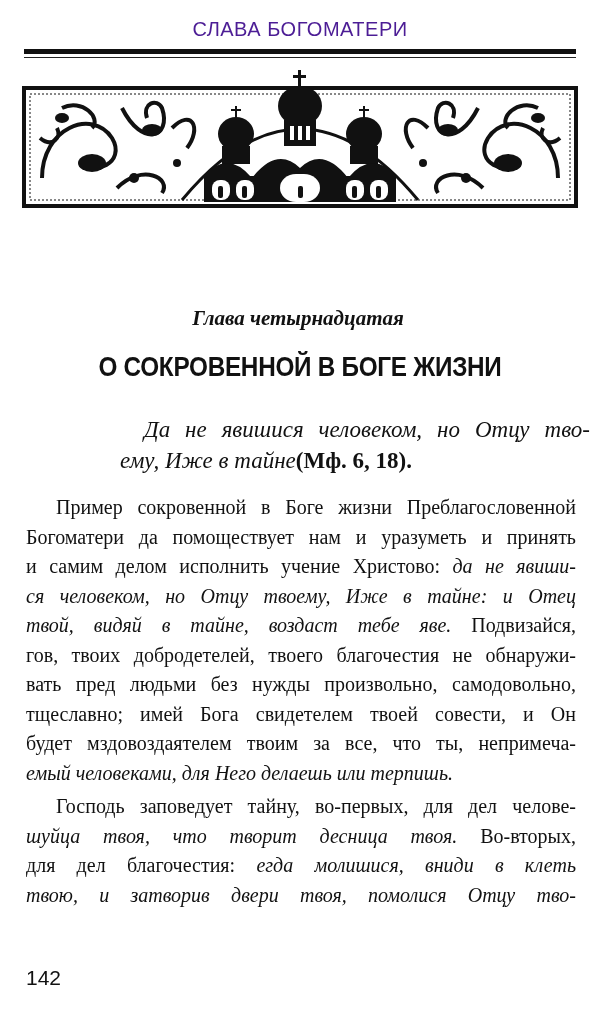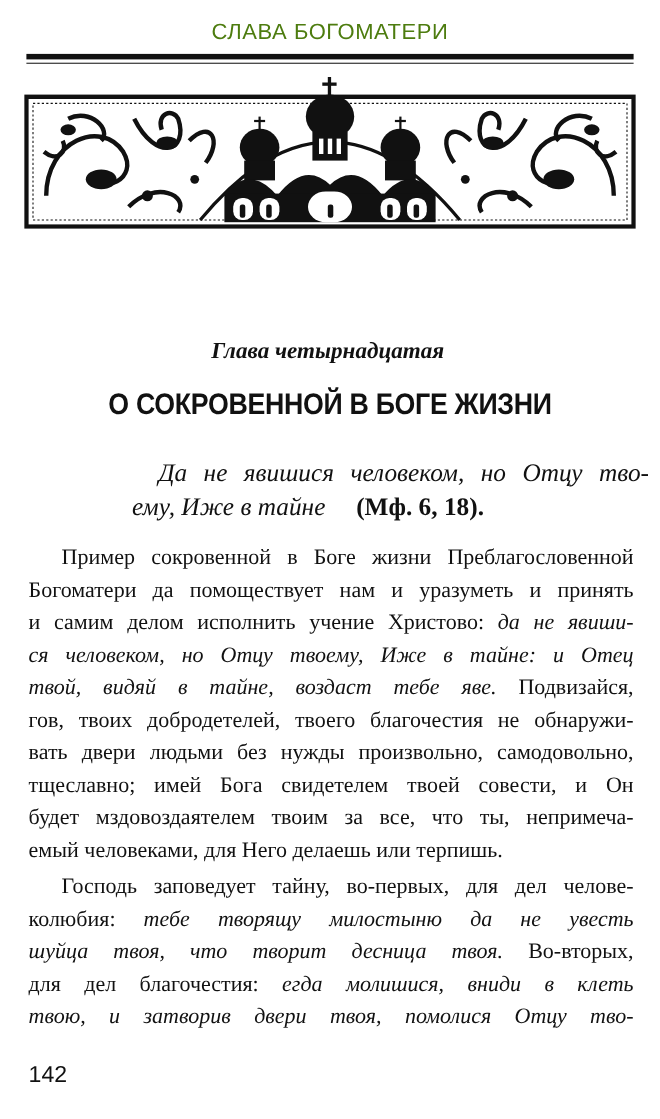--- a/index.html
+++ b/index.html
@@ -1,31 +1,31 @@
 <!DOCTYPE html>
 <html><head>
 <meta charset="utf-8">
 <style>
   html, body { margin: 0; padding: 0; background: #ffffff; }
   body { width: 600px; height: 1017px; position: relative; overflow: hidden; color: #111; font-family: "Liberation Serif", serif; }
-  .running-head { position: absolute; top: 18px; left: 0; width: 600px; text-align: center; font-family: "Liberation Sans", sans-serif; font-size: 20px; letter-spacing: 0.5px; color: #4d7c0f; }
+  .running-head { position: absolute; top: 18px; left: 0; width: 600px; text-align: center; font-family: "Liberation Sans", sans-serif; font-size: 20px; letter-spacing: 0.5px; color: #4c1d95; }
   .rule-thick { position: absolute; top: 49px; left: 24px; width: 552px; height: 5px; background: #111; }
   .rule-thin { position: absolute; top: 57px; left: 24px; width: 552px; height: 1px; background: #222; }
   .banner { position: absolute; top: 68px; left: 22px; width: 556px; height: 140px; }
   .chapter-label { position: absolute; top: 306px; left: 0; width: 596px; text-align: center; font-family: "Liberation Serif", serif; font-style: italic; font-weight: bold; font-size: 21px; }
   .chapter-title { position: absolute; top: 352px; left: 0; width: 600px; text-align: center; font-family: "Liberation Sans", sans-serif; font-weight: bold; font-size: 27px; letter-spacing: -0.3px; transform: scaleX(0.9); }
   .epigraph { position: absolute; top: 414px; left: 120px; width: 470px; font-size: 23px; line-height: 31px; }
   .epigraph .line1 { display: block; padding-left: 24px; text-align: justify; text-align-last: justify; font-style: italic; }
   .epigraph .ital { font-style: italic; }
-  .epigraph .ref { font-weight: bold; font-style: normal; margin-left: 28px; }
+  .epigraph .ref { font-weight: bold; font-style: normal; }
   .body { position: absolute; top: 493px; left: 26px; width: 550px; font-size: 20px; line-height: 29.5px; text-align: justify; }
   .body p { margin: 0; text-indent: 30px; }
   .body p + p { margin-top: 4px; }
   .body .line { display: block; text-align: justify; text-align-last: justify; white-space: nowrap; }
-  .body .line.last { text-align-last: left; }
+  .body .line.last { text-align-last: left; font-style: italic; }
   .body .line.first { padding-left: 30px; }
   .body p .line { text-indent: 0; }
   .it { font-style: italic; }
   .page-number { position: absolute; top: 966px; left: 26px; font-family: "Liberation Sans", sans-serif; font-size: 21px; }
 </style>
 </head>
 <body>
 
 <div class="running-head">СЛАВА БОГОМАТЕРИ</div>
 <div class="rule-thick"></div>
@@ -121,27 +121,26 @@
 </div>
 
 <div class="body" id="body-text">
     <p>
       <span class="line first"><span>Пример сокровенной в Боге жизни Преблагословенной</span></span>
       <span class="line"><span>Богоматери да помоществует нам и уразуметь и принять</span></span>
       <span class="line"><span>и самим делом исполнить учение Христово: </span><span class="it">да не явиши-</span></span>
       <span class="line"><span class="it">ся человеком, но Отцу твоему, Иже в тайне: и Отец</span></span>
       <span class="line"><span class="it">твой, видяй в тайне, воздаст тебе яве.</span><span> Подвизайся,</span></span>
       <span class="line"><span>гов, твоих добродетелей, твоего благочестия не обнаружи-</span></span>
-      <span class="line"><span>вать двери людьми без нужды произвольно, самодовольно,</span></span>
+      <span class="line"><span>вать пред людьми без нужды произвольно, самодовольно,</span></span>
       <span class="line"><span>тщеславно; имей Бога свидетелем твоей совести, и Он</span></span>
       <span class="line"><span>будет мздовоздаятелем твоим за все, что ты, непримеча-</span></span>
       <span class="line last"><span>емый человеками, для Него делаешь или терпишь.</span></span>
     </p>
     <p>
       <span class="line first"><span>Господь заповедует тайну, во-первых, для дел челове-</span></span>
-      <span class="line"><span>колюбия: </span><span class="it">тебе творящу милостыню да не увесть</span></span>
       <span class="line"><span class="it">шуйца твоя, что творит десница твоя.</span><span> Во-вторых,</span></span>
       <span class="line"><span>для дел благочестия: </span><span class="it">егда молишися, вниди в клеть</span></span>
       <span class="line"><span class="it">твою, и затворив двери твоя, помолися Отцу тво-</span></span>
     </p>
   </div>
 
 <div class="page-number">142</div>
 
 </body></html>

